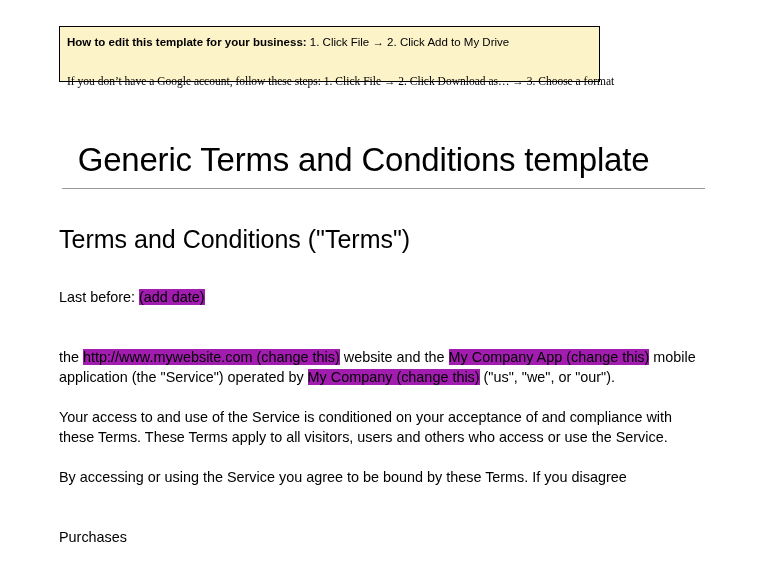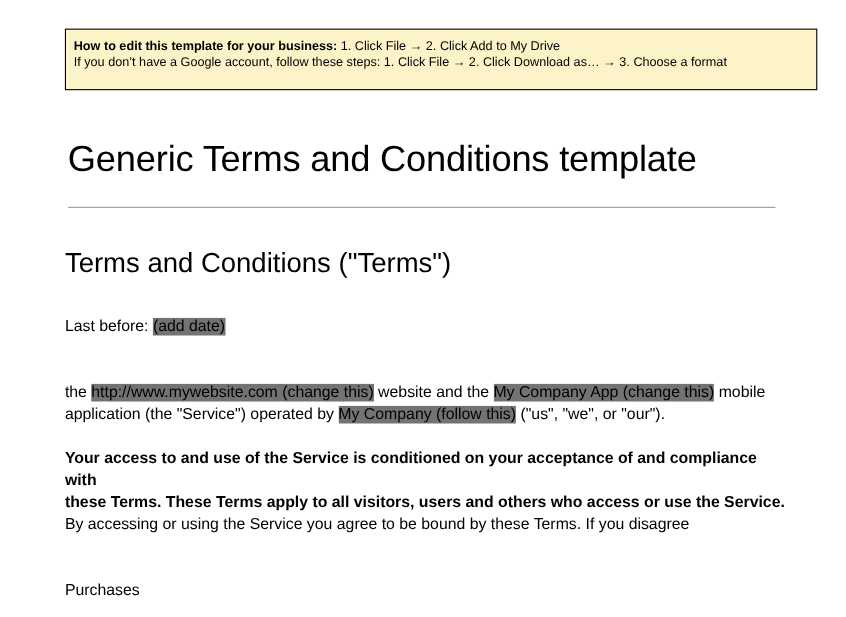--- a/index.html
+++ b/index.html
@@ -1,43 +1,43 @@
 <!DOCTYPE html>
 <html><head>
   <meta charset="utf-8">
   <style>
     html, body { margin: 0; padding: 0; background: #ffffff; }
     body {
       width: 769px; height: 561px; overflow: hidden; position: relative;
       font-family: "Liberation Sans", sans-serif; color: #000;
     }
     .notice {
-      position: absolute; left: 59px; top: 26px; width: 684px; height: 56px;
+      position: absolute; left: 59px; top: 26px; width: 541px; height: 56px;
       background: #fdf3c9; border: 1px solid #000; box-sizing: border-box;
       font-size: 11.5px; padding: 0 0 0 3px;
     }
     .notice .line1 { position: absolute; top: 9px; left: 7px; white-space: nowrap; }
-    .notice .line2 { position: absolute; top: 24px; left: 7px; white-space: nowrap; }
+    .notice .line2 { position: absolute; top: 48px; left: 7px; white-space: nowrap; font-family: Liberation Serif, serif; }
     .notice b { font-weight: bold; }
     .title {
       position: absolute; left: 0; width: 695px; top: 125px; text-align: center;
-      font-size: 33px; font-weight: normal; margin: 0; letter-spacing: -0.2px;
+      font-size: 33px; font-weight: normal; margin: 16px; letter-spacing: -0.2px;
     }
     .divider {
       position: absolute; left: 62px; top: 188px; width: 643px; height: 0;
       border-top: 1px solid #9a9a9a;
     }
     .h2 {
       position: absolute; left: 59px; top: 225px; font-size: 25px; margin: 0; font-weight: normal;
     }
     .para {
       position: absolute; left: 59px; font-size: 14.4px; line-height: 20px; margin: 0;
       width: 660px;
     }
-    .hl { background: #737373; }
+    .hl { background: #a21caf; }
     .bold { font-weight: normal; }
   </style>
 </head>
 <body>
 
 <div class="notice">
   <div class="line1">
     <b>How to edit this template for your business:</b><span> 1. Click File → 2. Click Add to My Drive</span>
   </div>
   <div class="line2">If you don’t have a Google account, follow these steps: 1. Click File → 2. Click Download as… → 3. Choose a format</div>
@@ -49,24 +49,24 @@
 
 <h2 class="h2">Terms and Conditions ("Terms")</h2>
 
 <p class="para" style="top:287px;">
   <span>Last before: </span><span class="hl">(add date)</span>
 </p>
 
 <p class="para" style="top:327px;">
   <br>
   <span>the </span><span class="hl">http://www.mywebsite.com (change this)</span><span> website and the </span><span class="hl">My Company App (change this)</span><span> mobile</span><br>
-  <span>application (the "Service") operated by </span><span class="hl">My Company (follow this)</span><span> ("us", "we", or "our").</span>
+  <span>application (the "Service") operated by </span><span class="hl">My Company (change this)</span><span> ("us", "we", or "our").</span>
 </p>
 
-<p class="para" style="top:407px;font-weight:bold;">
+<p class="para" style="top:407px;">
   <span>Your access to and use of the Service is conditioned on your acceptance of and compliance with</span><br>
   <span>these Terms. These Terms apply to all visitors, users and others who access or use the Service.</span>
 </p>
 
 <p class="para bold" style="top:467px;">
   <span>By accessing or using the Service you agree to be bound by these Terms. If you disagree</span><br>
 </p>
 
 <p class="para bold" style="top:527px;">Purchases</p>
 

